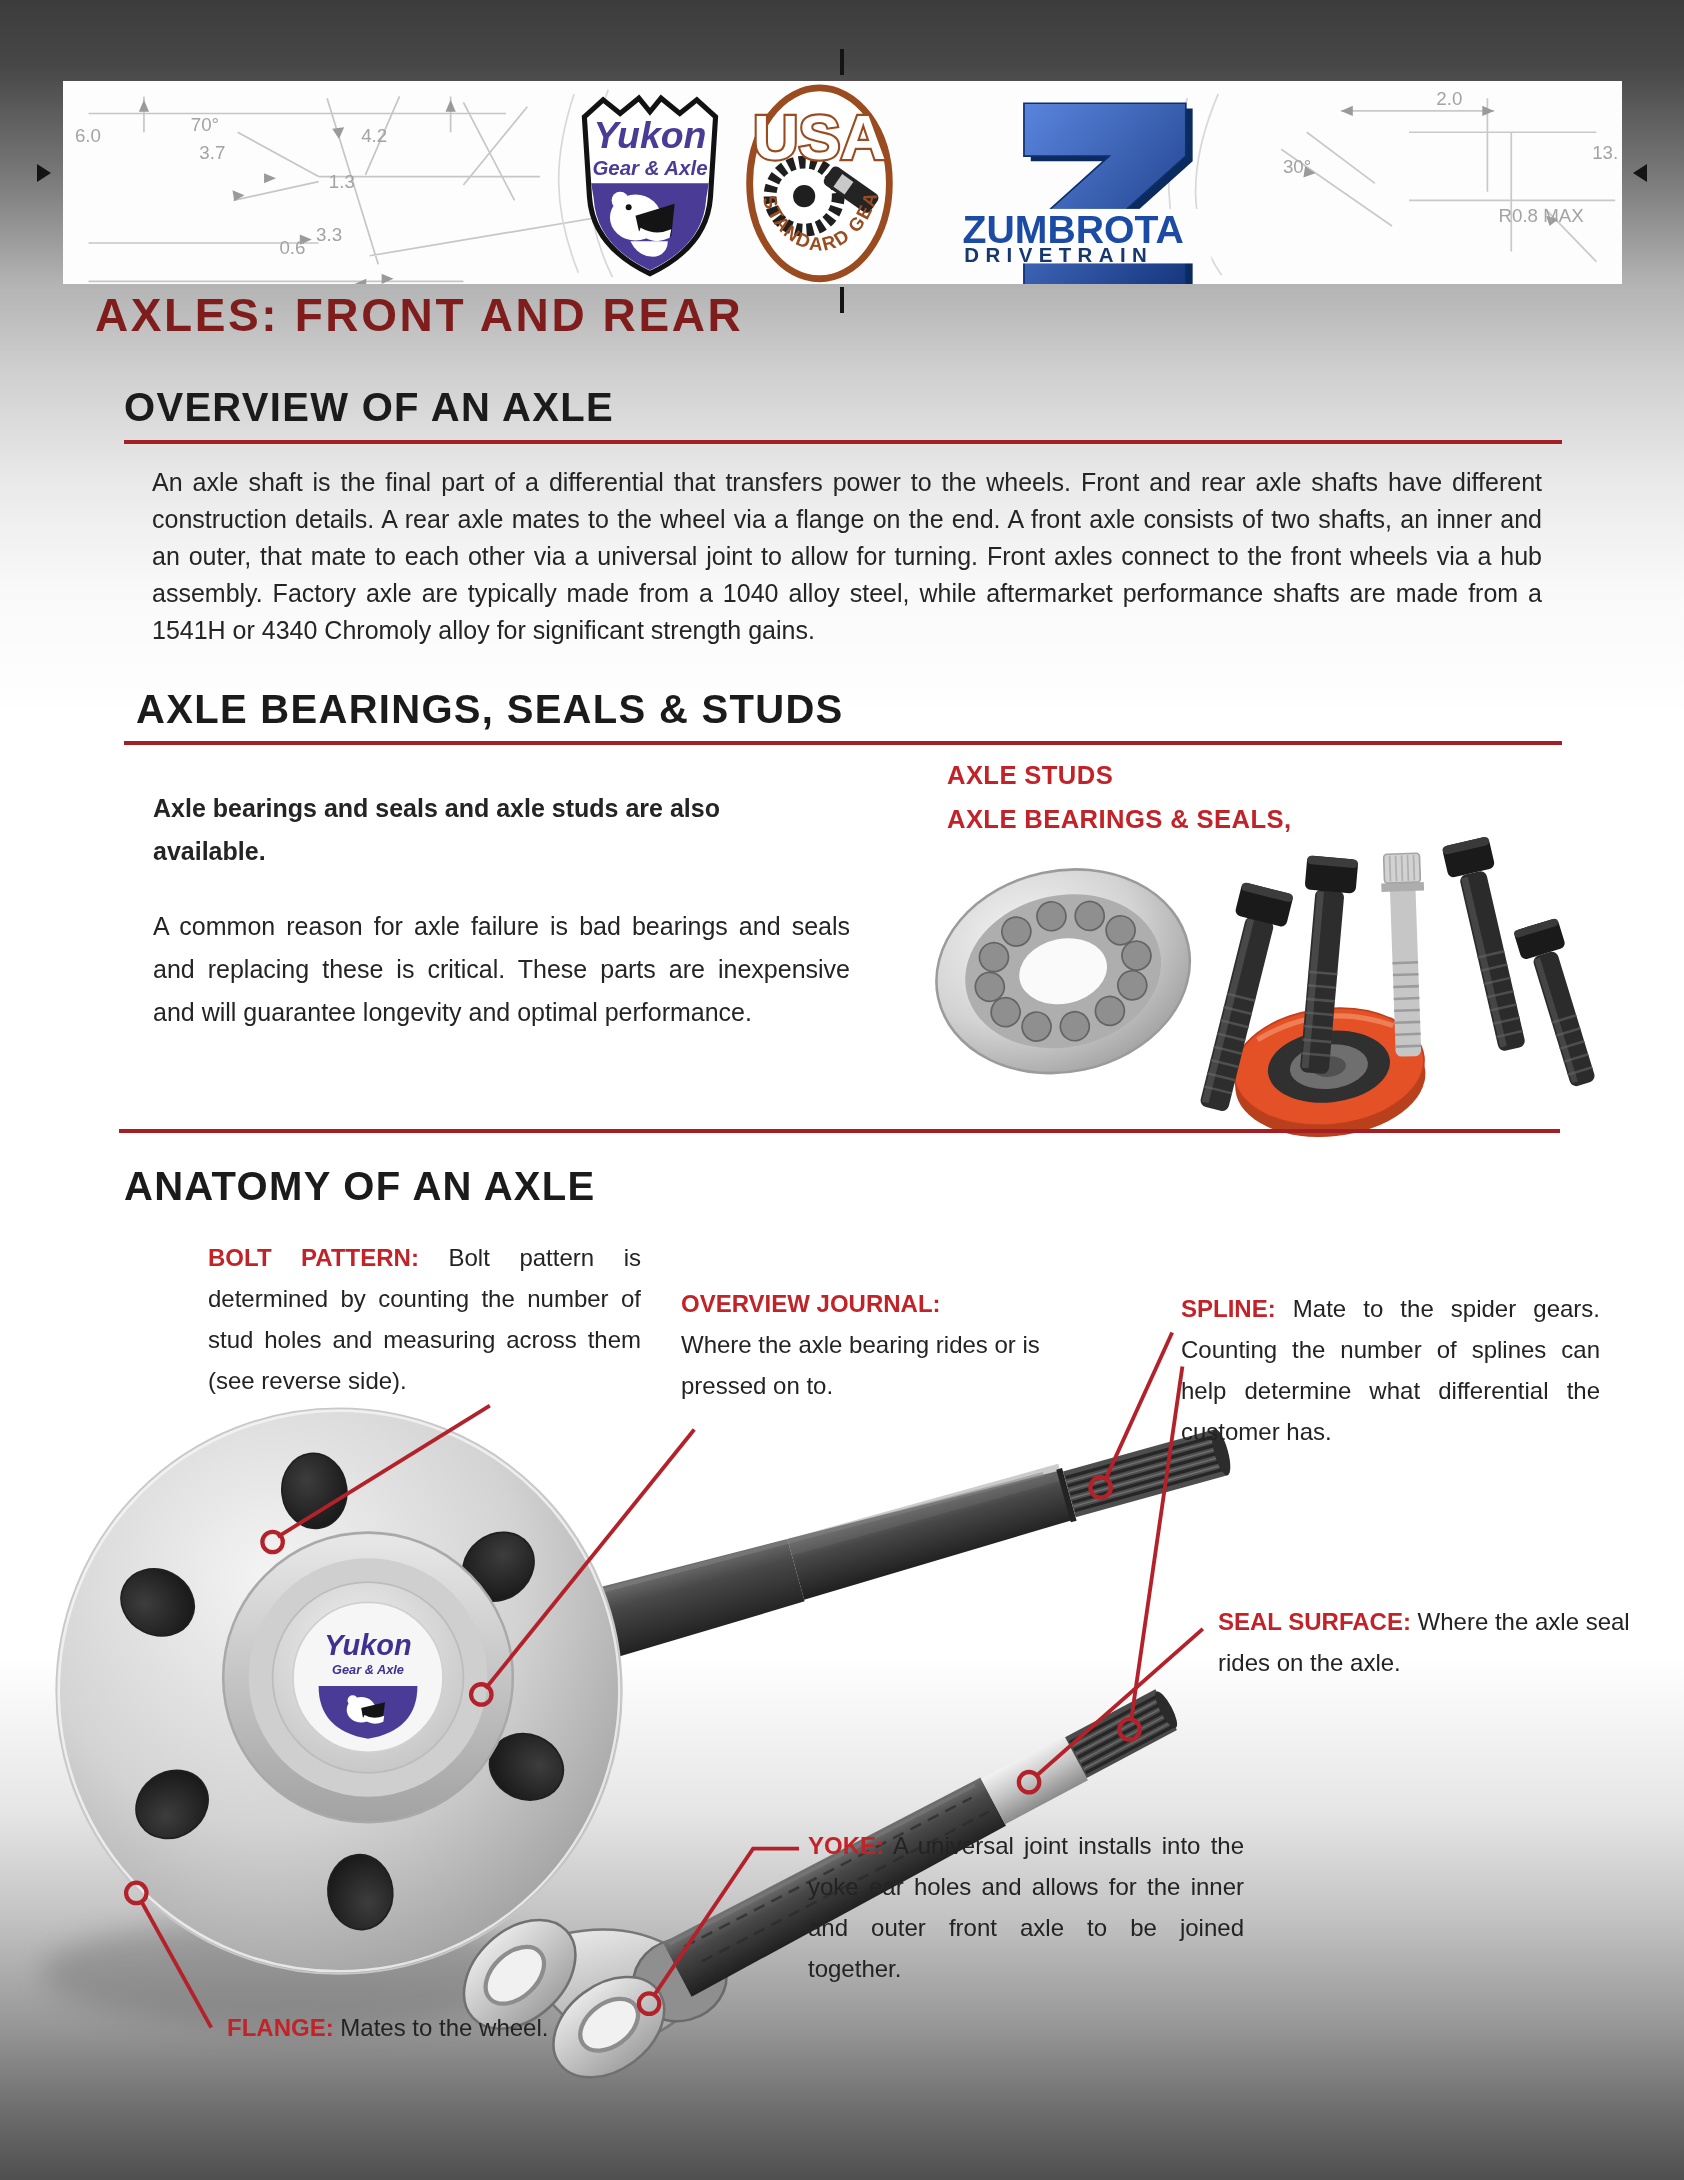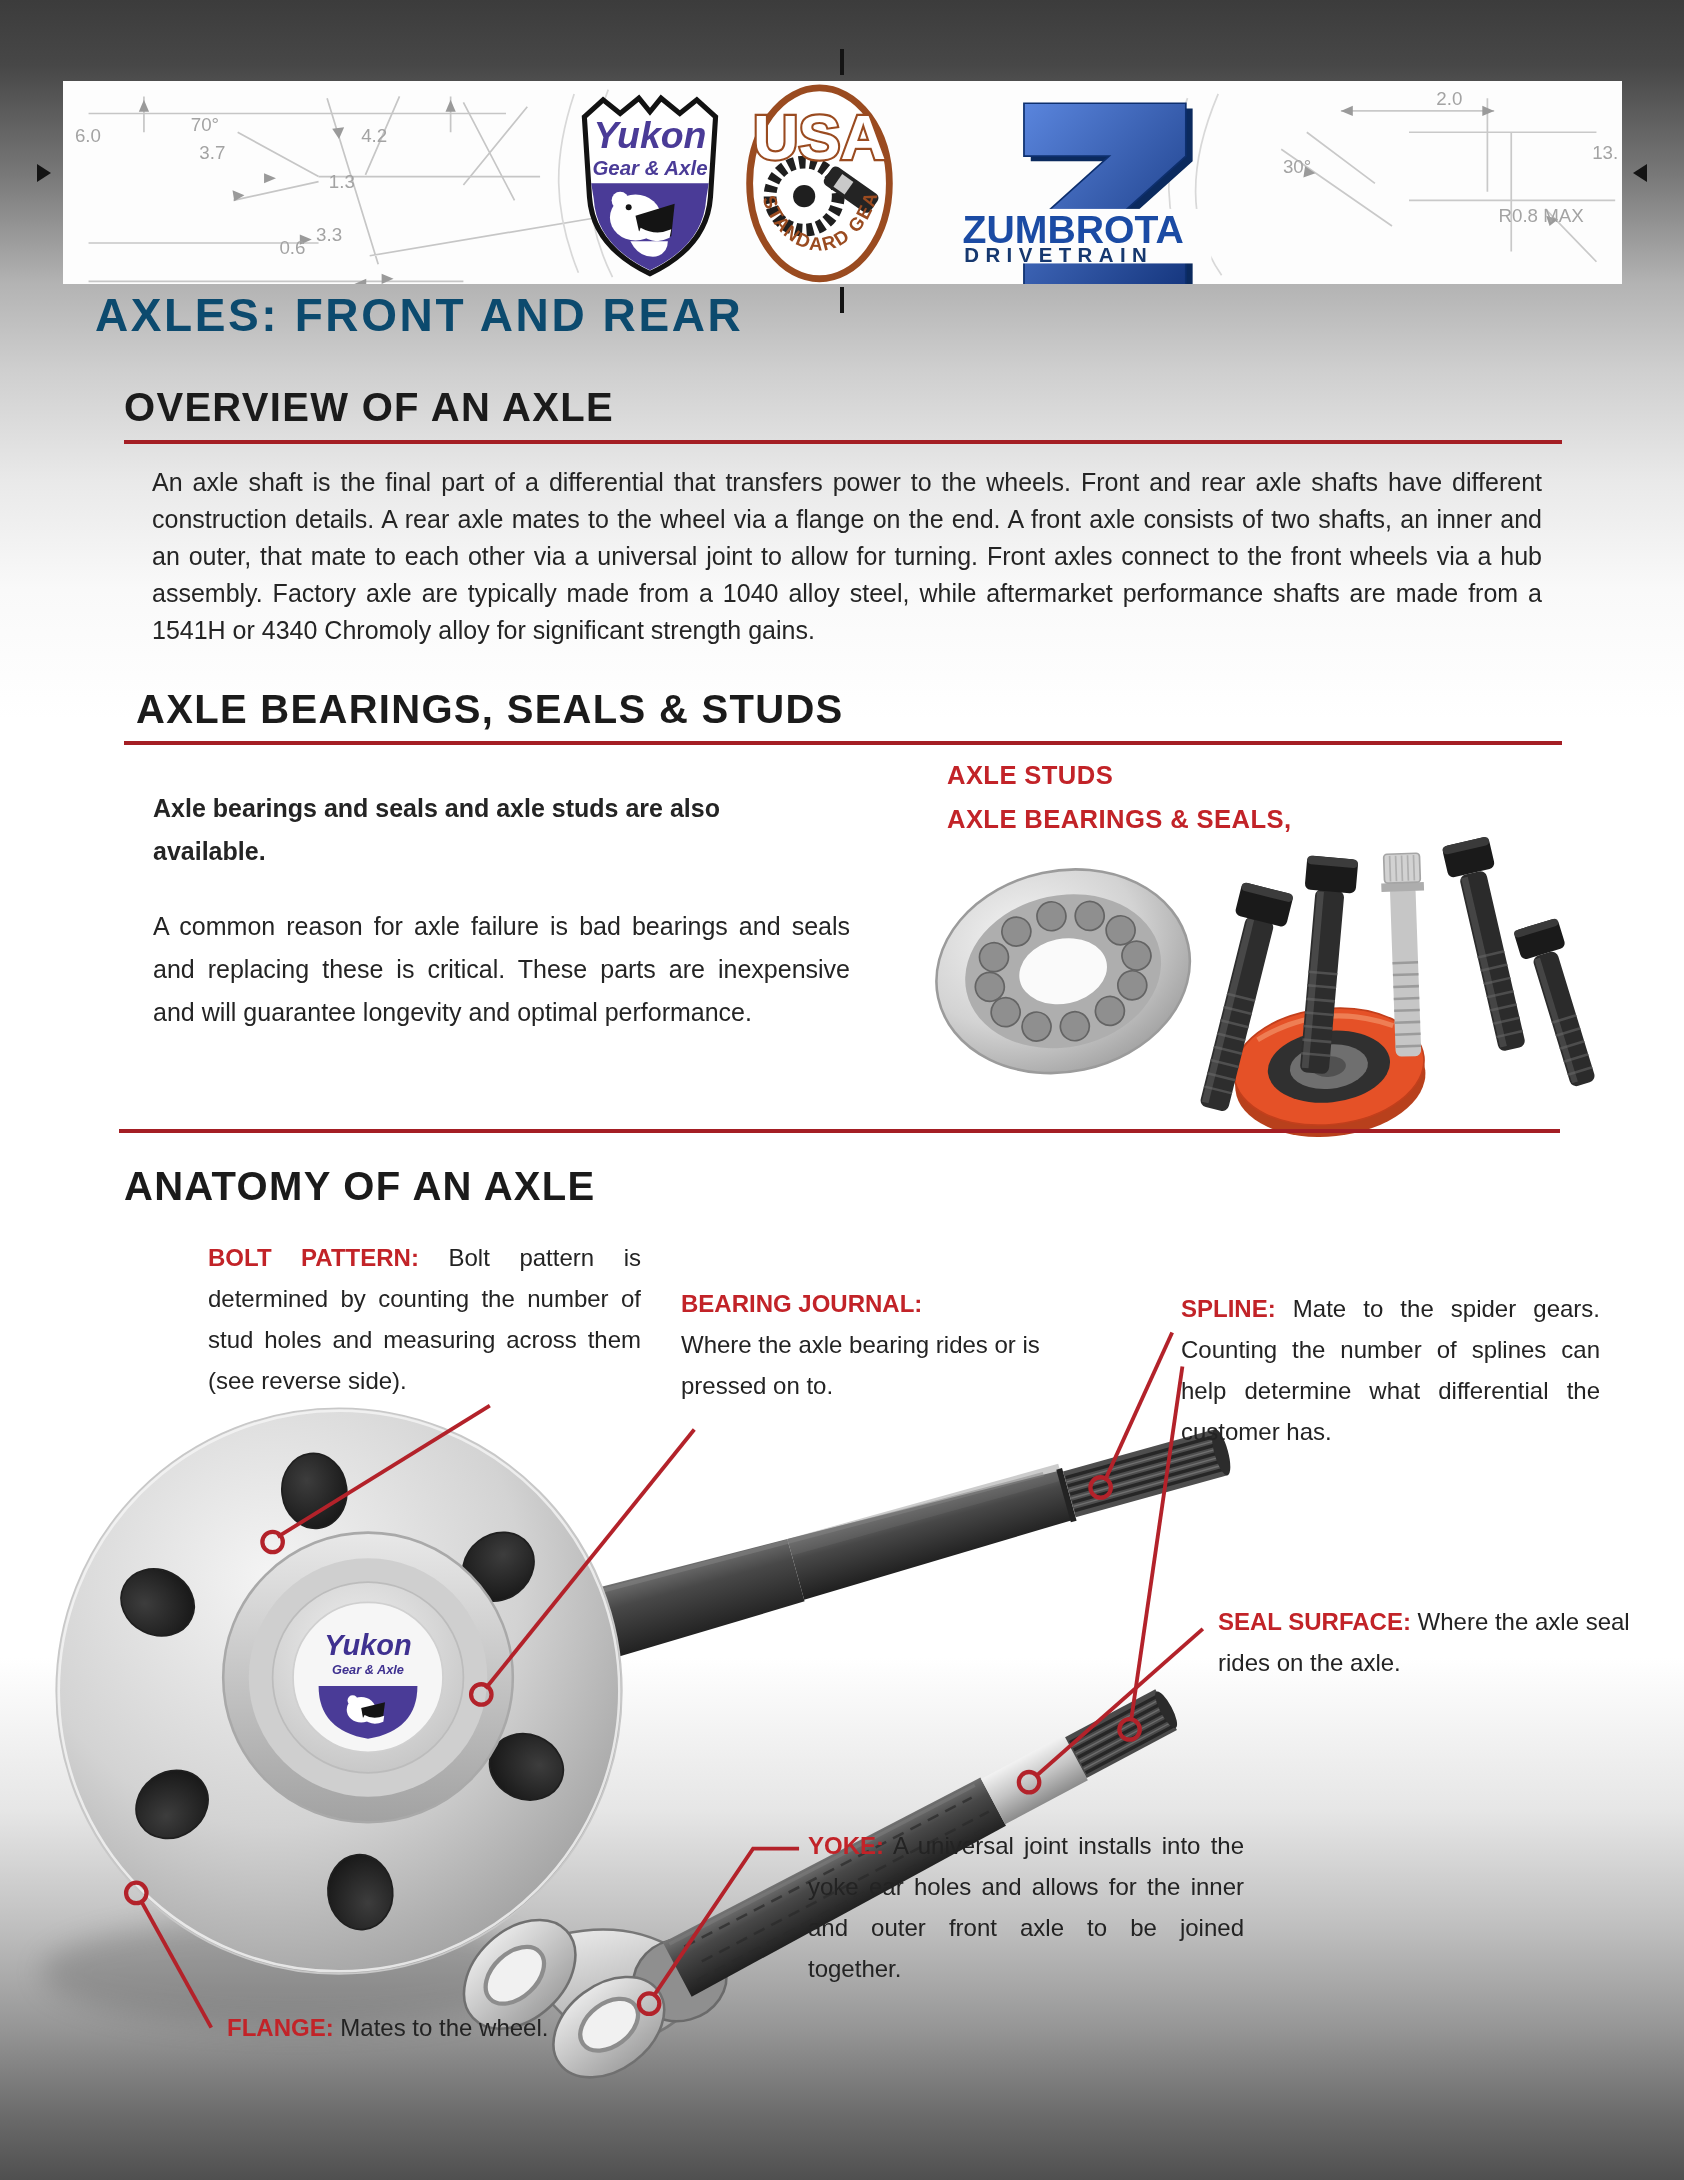--- a/index.html
+++ b/index.html
@@ -9,21 +9,21 @@
     background:linear-gradient(180deg,
       #3c3c3c 0%, #474747 3%, #787878 8%, #b3b3b3 13%, #cfcfcf 17%,
       #e9e9e9 22%, #f9f9f9 27%, #ffffff 33%, #ffffff 76%, #e6e6e6 83%,
       #c2c2c2 88%, #969696 93%, #6b6b6b 97%, #4f4f4f 100%);
   }
   .abs{position:absolute;}
   .band{left:63px;top:81px;width:1559px;height:203px;background:#fdfdfd;}
   .regtick{width:4.3px;height:25.6px;background:#141414;}
   .arrow-r{width:0;height:0;border-top:9.4px solid transparent;border-bottom:9.4px solid transparent;border-left:14.5px solid #141414;}
   .arrow-l{width:0;height:0;border-top:9.4px solid transparent;border-bottom:9.4px solid transparent;border-right:14.5px solid #141414;}
-  h1.title{left:95px;top:288px;margin:0;font-size:46px;font-weight:bold;color:#0c4a6e;letter-spacing:2.6px;}
+  h1.title{left:95px;top:288px;margin:0;font-size:46px;font-weight:bold;color:#7f1d1d;letter-spacing:2.6px;}
   .sec-head{margin:0;font-size:40px;font-weight:bold;color:#1b1b1b;letter-spacing:1.3px;}
   .rule{height:4.3px;background:#a41e24;}
   .body-text{font-size:25px;line-height:37px;color:#242424;text-align:justify;}
   .lead{font-weight:bold;text-align:left;}
   .callout{margin:0;font-size:24px;line-height:41px;color:#232323;text-align:justify;}
   .callout.noj{text-align:left;}
   .red{color:#c22328;font-weight:bold;}
   .img-label{font-size:25.6px;font-weight:bold;color:#c22328;line-height:44px;letter-spacing:0.4px;}
   svg text{font-family:"Liberation Sans",sans-serif;}
   .z2{z-index:2;}
@@ -342,21 +342,21 @@
 
 <div class="abs rule z2" style="left:119px;top:1129px;width:1441px;"></div>
 <h2 class="abs sec-head z2" style="left:124px;top:1164px;">ANATOMY OF AN AXLE</h2>
 
 <p class="abs callout z2" style="left:208px;top:1237px;width:433px;">
   <span class="red">BOLT PATTERN:</span>
   <span>Bolt pattern is determined by counting the number of stud holes and measuring across them (see reverse side).</span>
 </p>
 
 <p class="abs callout noj z2" style="left:681px;top:1283px;width:400px;">
-  <span class="red" style="display:block;">BEARING JOURNAL:</span>
+  <span class="red" style="display:block;">OVERVIEW JOURNAL:</span>
   <span>Where the axle bearing rides or is pressed on to.</span>
 </p>
 
 <p class="abs callout z2" style="left:1181px;top:1288px;width:419px;">
   <span class="red">SPLINE:</span>
   <span>Mate to the spider gears. Counting the number of splines can help determine what differential the customer has.</span>
 </p>
 
 <p class="abs callout noj z2" style="left:1218px;top:1601px;width:417px;">
   <span class="red">SEAL SURFACE:</span>

